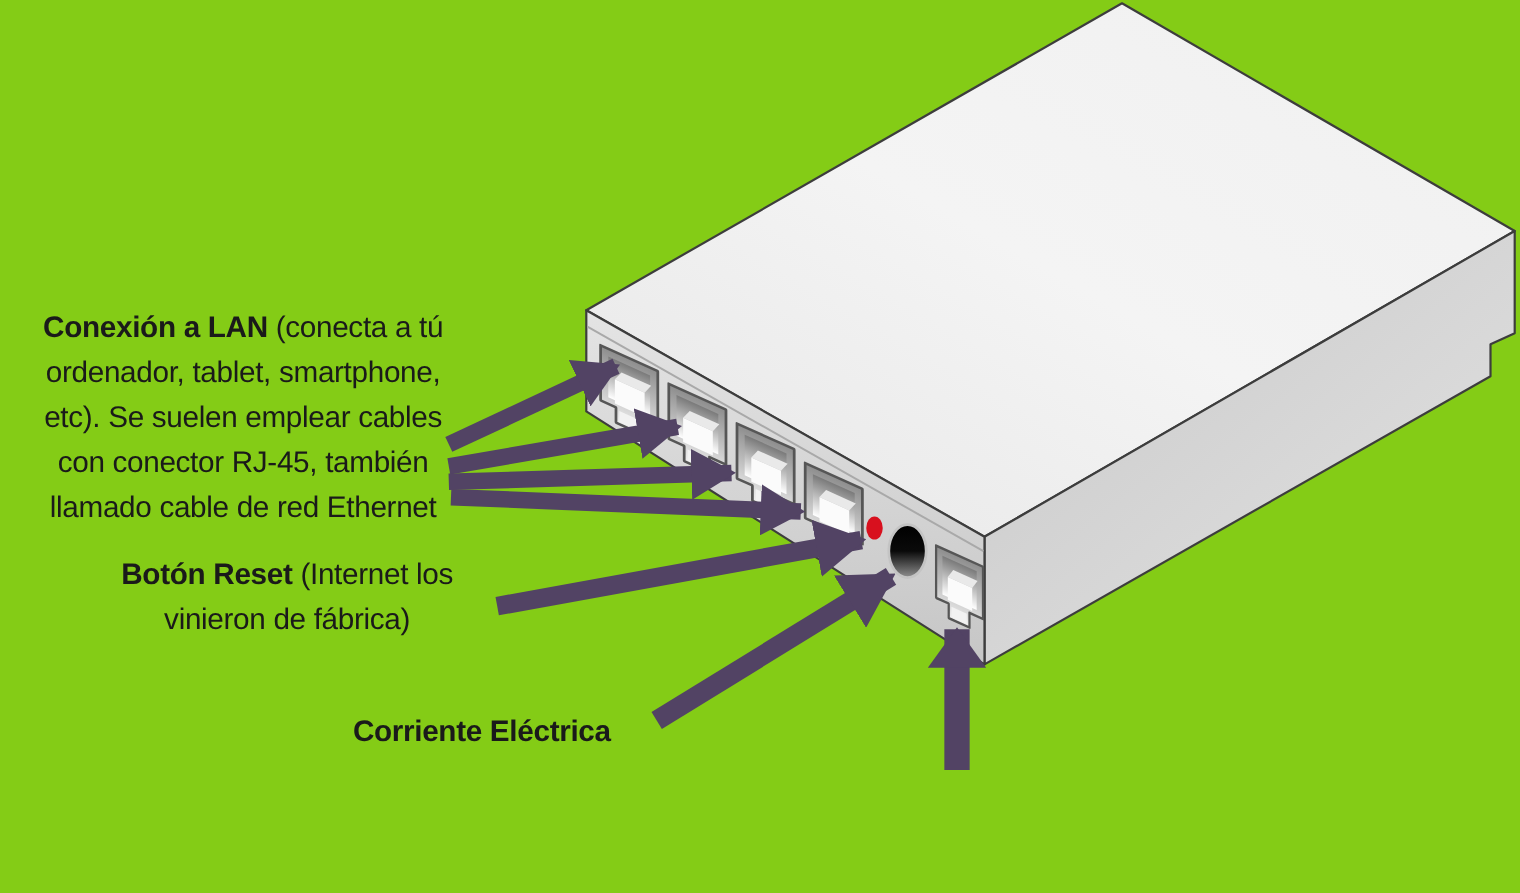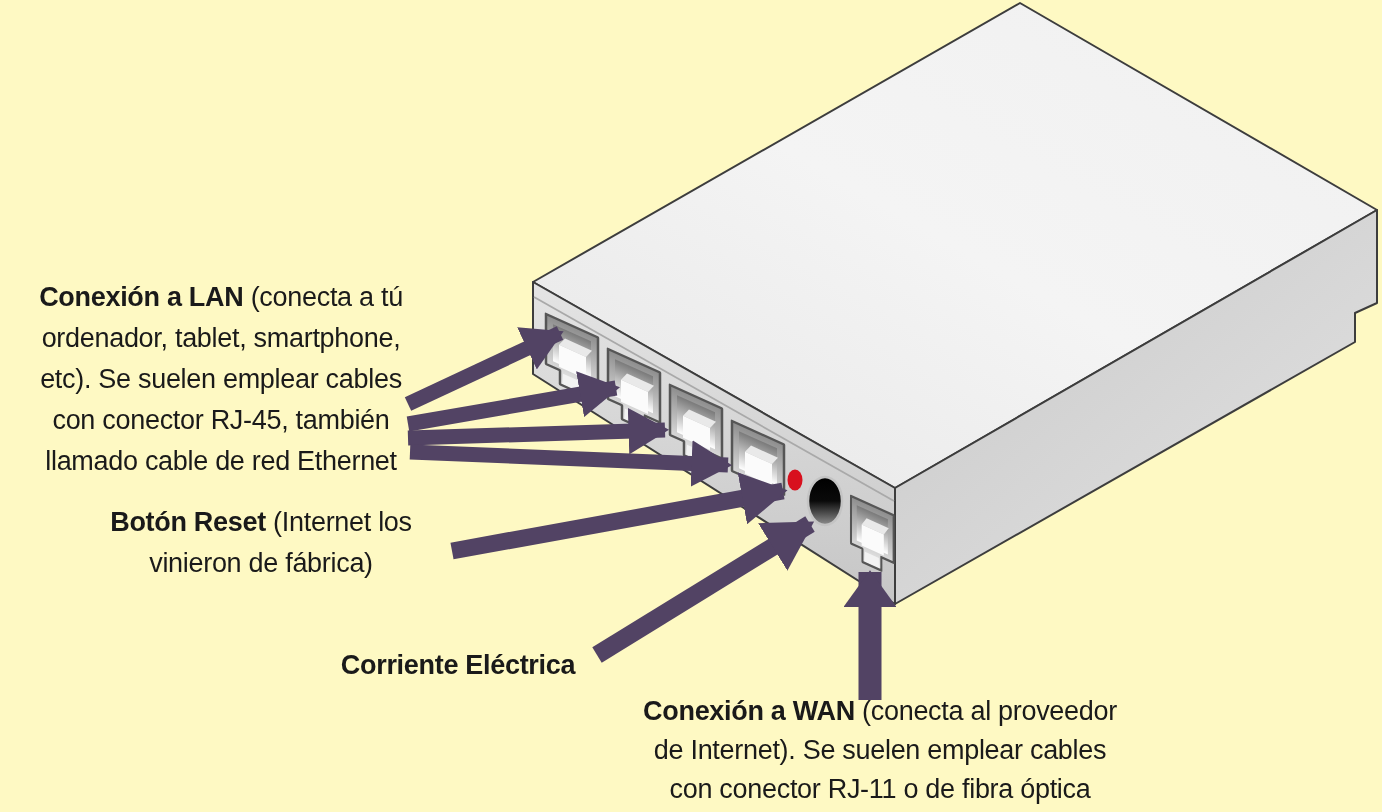--- a/index.html
+++ b/index.html
@@ -1,25 +1,25 @@
 <!DOCTYPE html>
 <html><head>
 <meta charset="utf-8">
 <style>
   html,body { margin:0; padding:0; background:#ffffff; }
   .canvas {
-    position:relative; width:1382px; height:812px; background:#fef9c3;
+    position:relative; width:1382px; height:812px; background:#84cc16;
     font-family:"Liberation Sans", sans-serif; color:#1a1a1a; overflow:hidden;
   }
   .diagram-svg { position:absolute; left:0; top:0; }
   .note { position:absolute; font-size:27px; letter-spacing:-0.3px; text-align:center; }
   .note b { font-weight:700; }
   .note-lan   { left:-2px;  top:277px; width:446px; line-height:41px; }
   .note-reset { left:70px;  top:502px; width:382px; line-height:41px; }
-  .note-power { left:308px; top:646px; width:300px; line-height:38px; font-weight:700; }
+  .note-power { left:288px; top:646px; width:300px; line-height:38px; font-weight:700; }
   .note-wan   { left:619px; top:692px; width:522px; line-height:39px; }
 </style>
 </head>
 <body>
 
 <div class="canvas">
 
   <svg class="diagram-svg" width="1382" height="812" viewBox="0 0 1382 812">
     <defs>
       <linearGradient id="gTop" x1="0" y1="1" x2="1" y2="0">
@@ -102,19 +102,14 @@
 
   <div class="note note-reset">
     <div><b>Botón Reset</b><span> (Internet los</span></div>
     <div>vinieron de fábrica)</div>
   </div>
 
   <div class="note note-power">
     <div>Corriente Eléctrica</div>
   </div>
 
-  <div class="note note-wan">
-    <div><b>Conexión a WAN</b><span> (conecta al proveedor</span></div>
-    <div>de Internet). Se suelen emplear cables</div>
-    <div>con conector RJ-11 o de fibra óptica</div>
-  </div>
 
 </div>
 
 </body></html>

